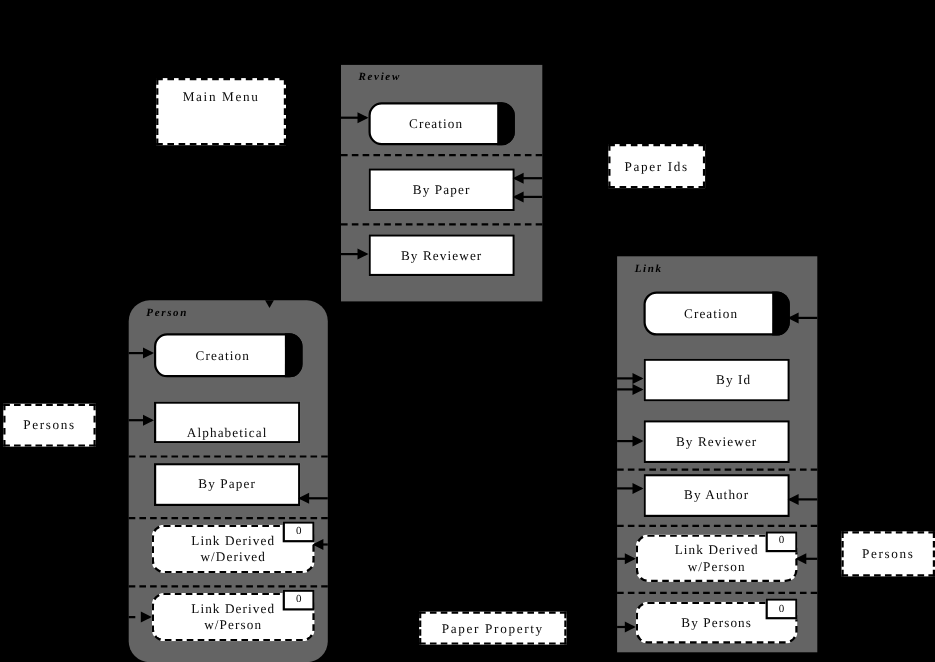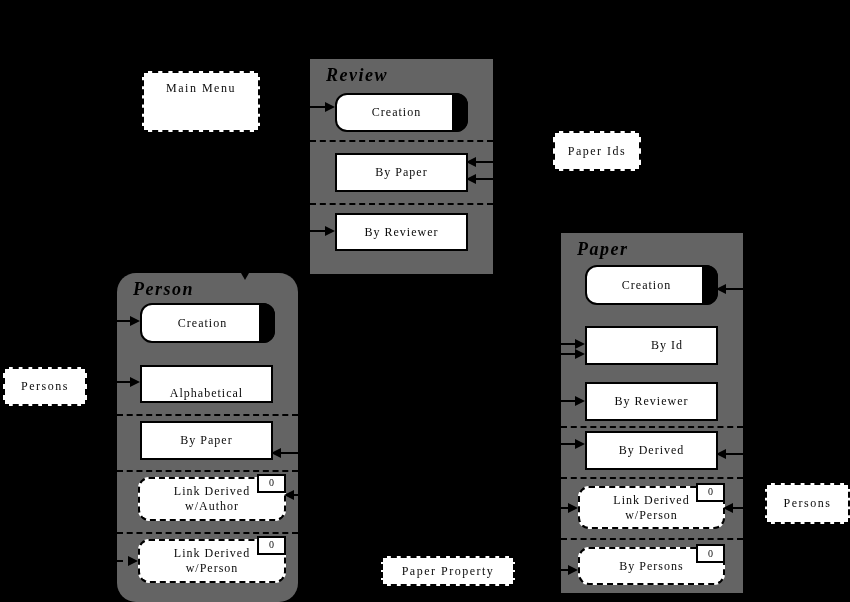--- a/index.html
+++ b/index.html
@@ -5,21 +5,21 @@
   html,body{margin:0;padding:0;background:#000;}
   #canvas{
     position:relative;width:850px;height:602px;background:#000000;
     font-family:"Liberation Serif","DejaVu Serif",serif;color:#0a0a0a;
     overflow:hidden;
   }
   
   .panel{position:absolute;background:#646464;}
   .panel-label{
     position:absolute;left:16px;top:6px;font-style:italic;font-weight:600;
-    font-size:18px;letter-spacing:1.5px;color:#000;
+    font-size:10px;letter-spacing:1.5px;color:#000;
   }
   
   .node{
     position:absolute;background:#ffffff;border:2px solid #000;
     display:flex;align-items:center;justify-content:center;text-align:center;
     font-size:12px;letter-spacing:1px;box-sizing:border-box;
   }
   .two-line{flex-direction:column;line-height:1.25;}
   
   .stadium{border-radius:12px;}
@@ -125,56 +125,56 @@
     <div class="sep" style="top:141px;"></div>
 
     <div class="node" style="left:23px;top:148px;width:133px;height:39px;">
       <span>By Paper</span>
     </div>
     <div class="sep" style="top:197px;"></div>
 
     <div class="node dashedbox two-line" style="left:21px;top:204px;width:148px;height:44px;">
       <span class="badge">0</span>
       <span>Link Derived</span>
-      <span>w/Author</span>
+      <span>w/Derived</span>
     </div>
     <div class="sep" style="top:259px;"></div>
 
     <div class="node dashedbox two-line" style="left:21px;top:266px;width:148px;height:44px;">
       <span class="badge">0</span>
       <span>Link Derived</span>
       <span>w/Person</span>
     </div>
 
     <div class="arr head-r" style="left:0;top:47px;width:21px;"></div>
     <div class="arr head-r" style="left:0;top:108px;width:21px;"></div>
     <div class="arr head-l" style="left:156px;top:179px;width:25px;"></div>
     <div class="arr head-l" style="left:169px;top:221px;width:12px;"></div>
     <div class="arr head-r dashedline" style="left:0;top:287px;width:19px;"></div>
   </div>
 
   <div class="panel" style="left:561px;top:233px;width:182px;height:360px;">
-    <div class="panel-label">Paper</div>
+    <div class="panel-label">Link</div>
 
     <div class="node stadium" style="left:24px;top:32px;width:133px;height:40px;">
       <span class="cap"></span>
       <span class="lbl">Creation</span>
     </div>
 
     <div class="node" style="left:24px;top:93px;width:133px;height:39px;padding-left:31px;">
       <span>By Id</span>
     </div>
 
     <div class="node" style="left:24px;top:149px;width:133px;height:39px;">
       <span>By Reviewer</span>
     </div>
     <div class="sep" style="top:193px;"></div>
 
     <div class="node" style="left:24px;top:198px;width:133px;height:39px;">
-      <span>By Derived</span>
+      <span>By Author</span>
     </div>
     <div class="sep" style="top:244px;"></div>
 
     <div class="node dashedbox two-line" style="left:17px;top:253px;width:147px;height:43px;">
       <span class="badge">0</span>
       <span>Link Derived</span>
       <span>w/Person</span>
     </div>
     <div class="sep" style="top:305px;"></div>
 

